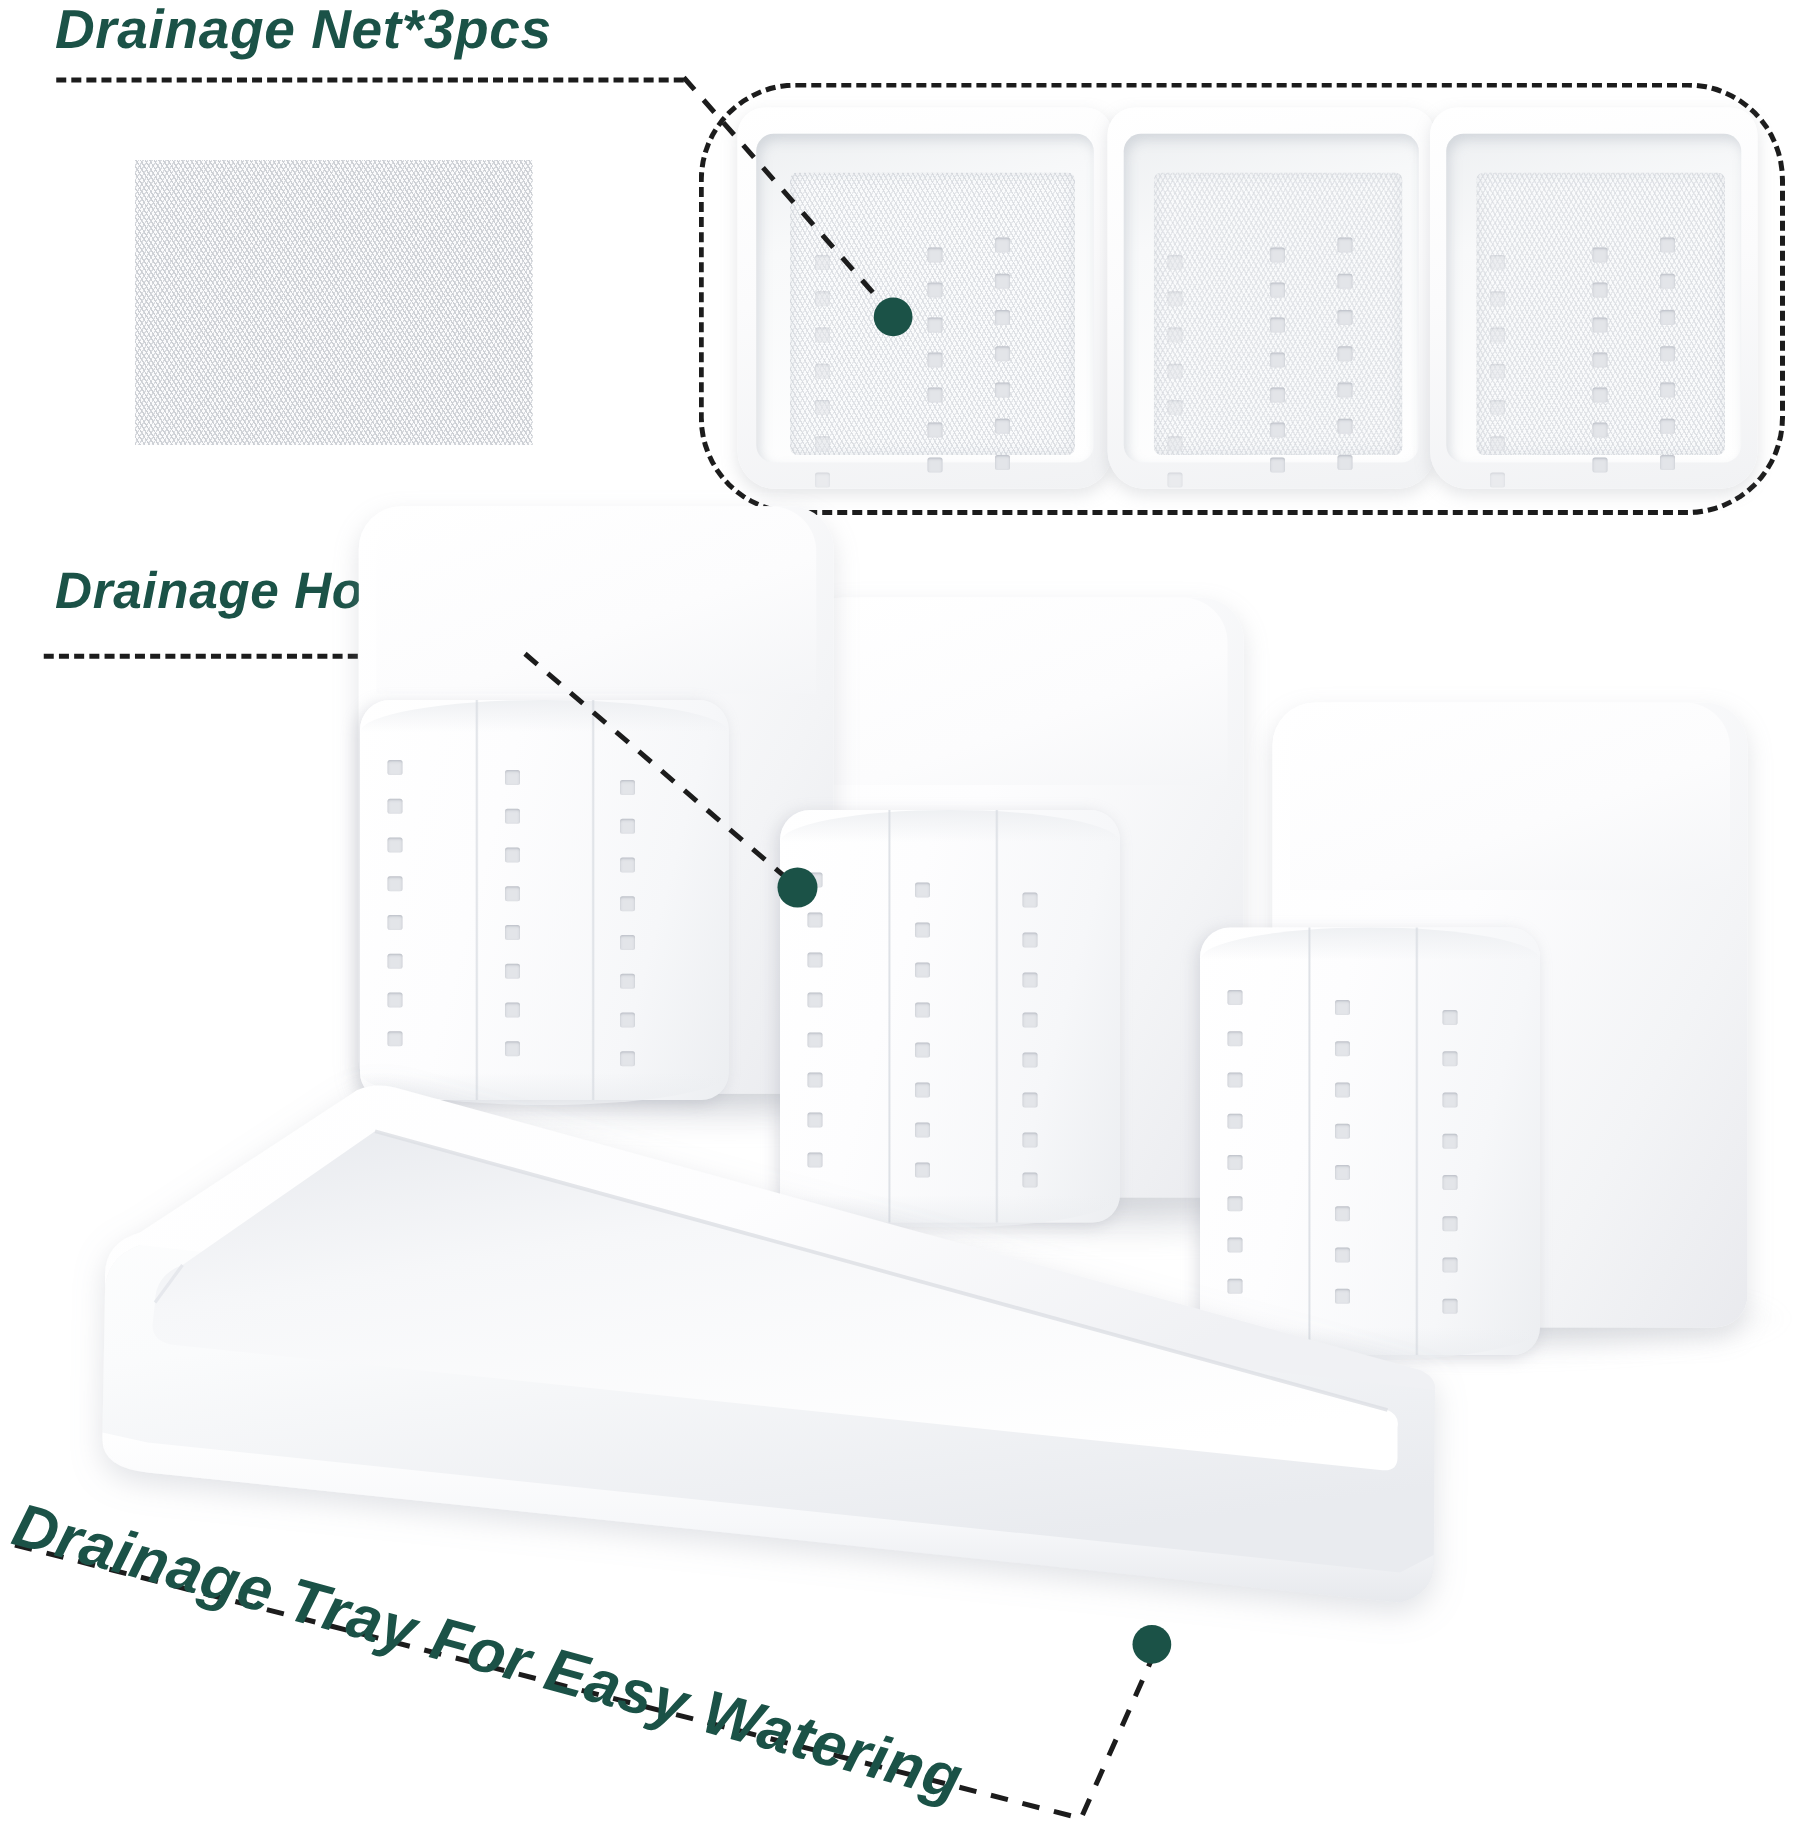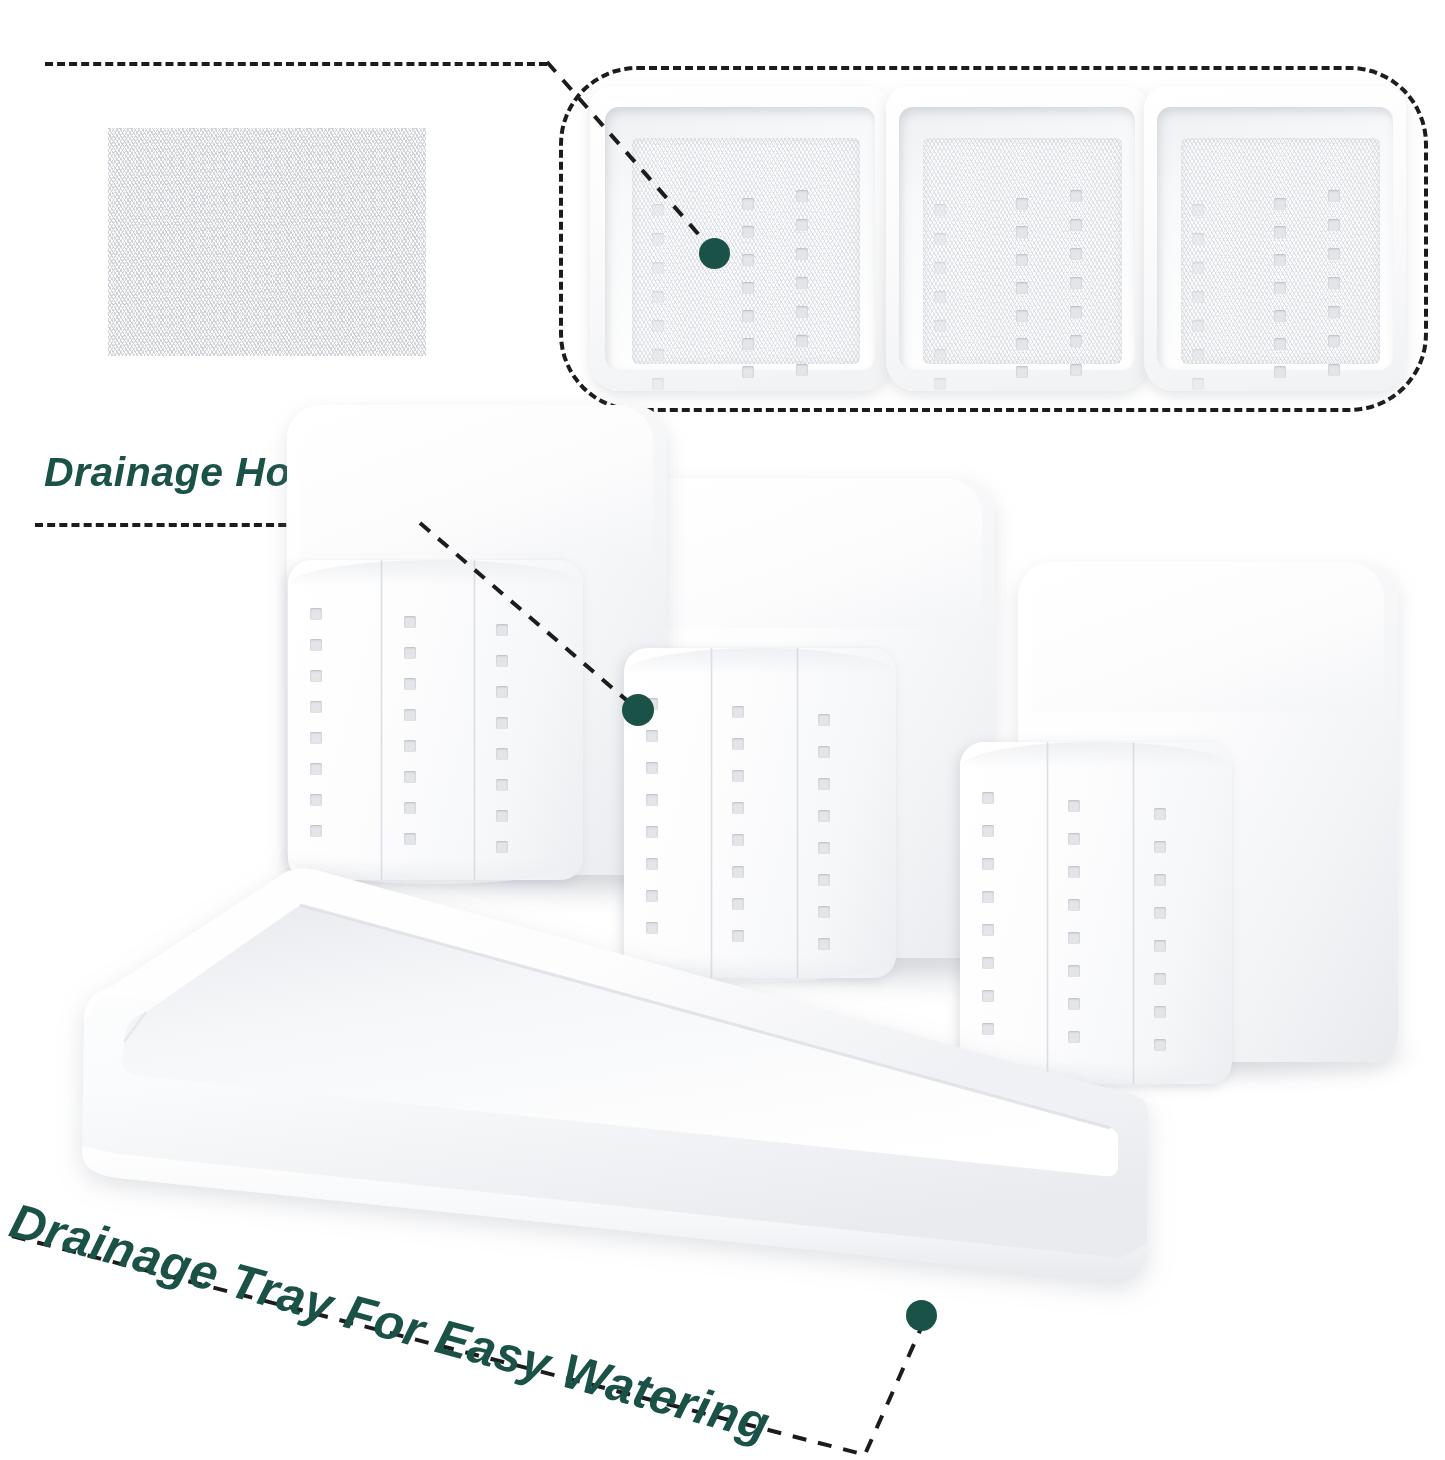--- a/index.html
+++ b/index.html
@@ -227,20 +227,21 @@
     border-radius: 50%;
     background: radial-gradient(ellipse at center, rgba(172,177,187,0.32) 0%, rgba(172,177,187,0) 72%);
     filter: blur(6px);
   }
 </style>
 </head>
 <body>
 
 <div id="stage">
 
+  <div class="callout-label" id="label-net">Drainage Net*3pcs</div>
   <div class="leader-h" id="leader-net-h"></div>
 
   <div class="callout-label" id="label-hole">Drainage Hole</div>
   <div class="leader-h" id="leader-hole-h"></div>
 
   <div id="net-group-box"></div>
 
   <div id="net-swatch"></div>
 
   <div class="top-pot" style="left:590px; top:86px; width:300px; height:305px;">

